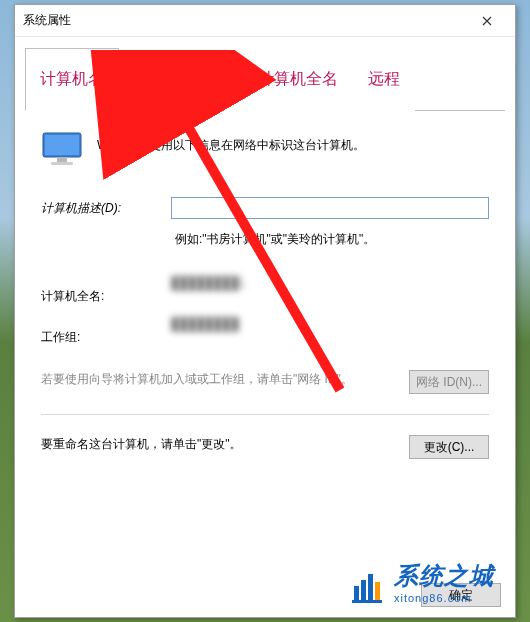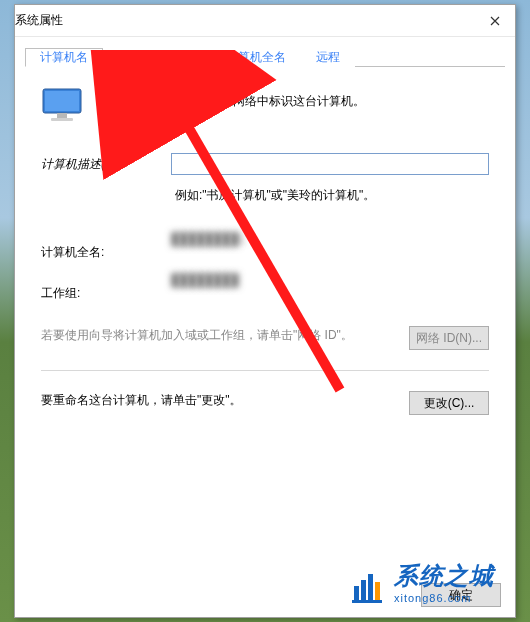--- a/index.html
+++ b/index.html
@@ -1,22 +1,22 @@
 <!DOCTYPE html>
 <html><head>
 <meta charset="utf-8">
 <style>
   * { box-sizing: border-box; margin: 0; padding: 0; font-family: "Microsoft YaHei", "Segoe UI", sans-serif; }
   body { width: 530px; height: 622px; background: linear-gradient(to bottom, #8db8d8 0%, #a8c8e0 35%, #5a8040 55%, #6a9048 100%); position: relative; overflow: hidden; }
   .window { position: absolute; top: 4px; left: 14px; width: 502px; height: 614px; background: #ffffff; border: 1px solid #a0a0a0; box-shadow: 2px 2px 6px rgba(0,0,0,0.3); }
-  .titlebar { height: 32px; display: flex; align-items: center; padding: 0 0; border-bottom: 1px solid #e8e8e8; gap: 15px; }
+  .titlebar { height: 32px; display: flex; align-items: center; padding: 0 8px; border-bottom: 1px solid #e8e8e8; gap: 15px; }
   .titlebar-text { font-size: 12px; color: #000; flex: 1; }
   .close-btn { width: 40px; height: 24px; display: flex; align-items: center; justify-content: center; color: #333; font-size: 14px; cursor: default; }
   .tabs { display: flex; margin: 10px 10px 0 10px; border-bottom: 1px solid #c0c0c0; position: relative; }
-  .tab { padding: 0 14px; font-size: 12px; border: 1px solid transparent; border-bottom: none; color: #3b82f6; position: relative; top: 1px; background: #fff; }
+  .tab { padding: 20px 14px; font-size: 16px; border: 1px solid transparent; border-bottom: none; color: #be185d; position: relative; top: 1px; background: #fff; }
   .tab.active { border-color: #c0c0c0; border-bottom: 1px solid #fff; z-index: 2; }
   .tab-panel { padding: 20px 26px 10px 26px; font-size: 12px; color: #000; }
   .intro-row { display: flex; align-items: flex-start; gap: 14px; margin-bottom: 28px; }
   .monitor-icon { width: 42px; height: 38px; flex-shrink: 0; }
   .form-row { display: flex; align-items: center; margin-bottom: 12px; }
   .form-label { width: 130px; font-size: 12px; font-style: italic; }
   .text-input { flex: 1; height: 22px; border: 1px solid #7a9ecd; padding: 0 4px; font-size: 12px; background: #fff; }
   .example-row { margin-left: 134px; margin-bottom: 28px; font-size: 12px; }
   .value-row { display: flex; margin-bottom: 12px; }
   .value-label { width: 130px; margin-top: 12px; }

